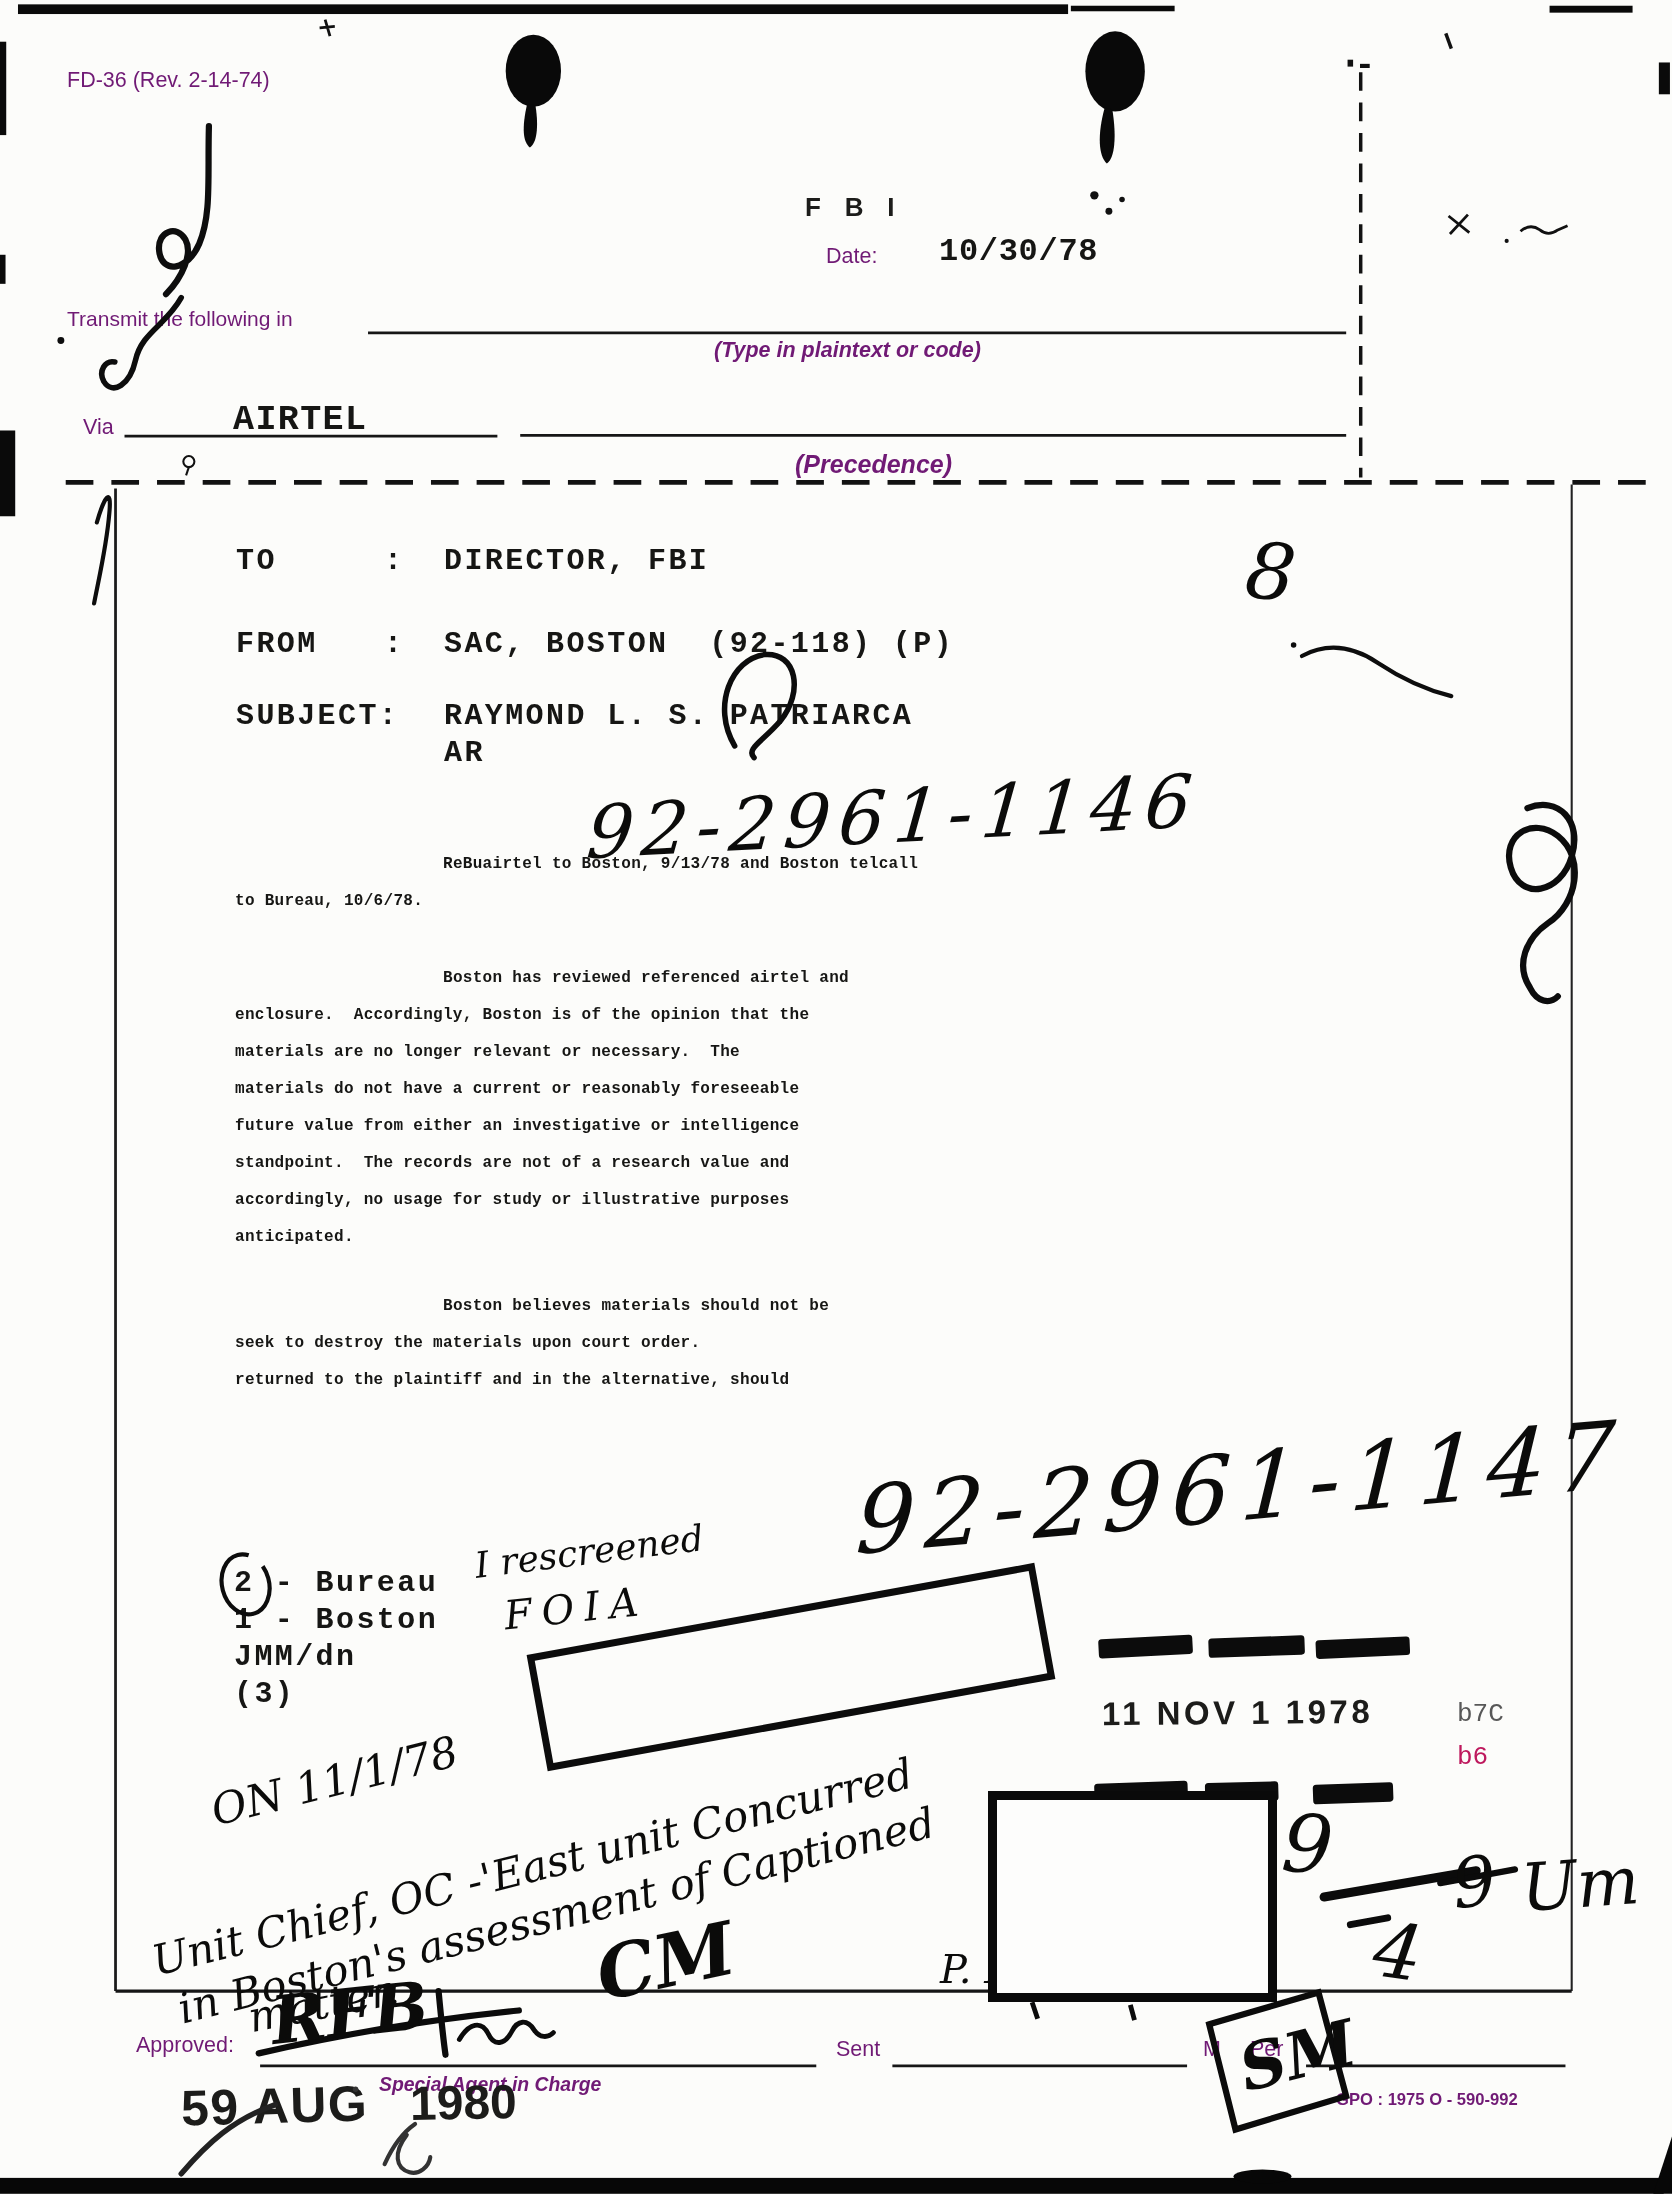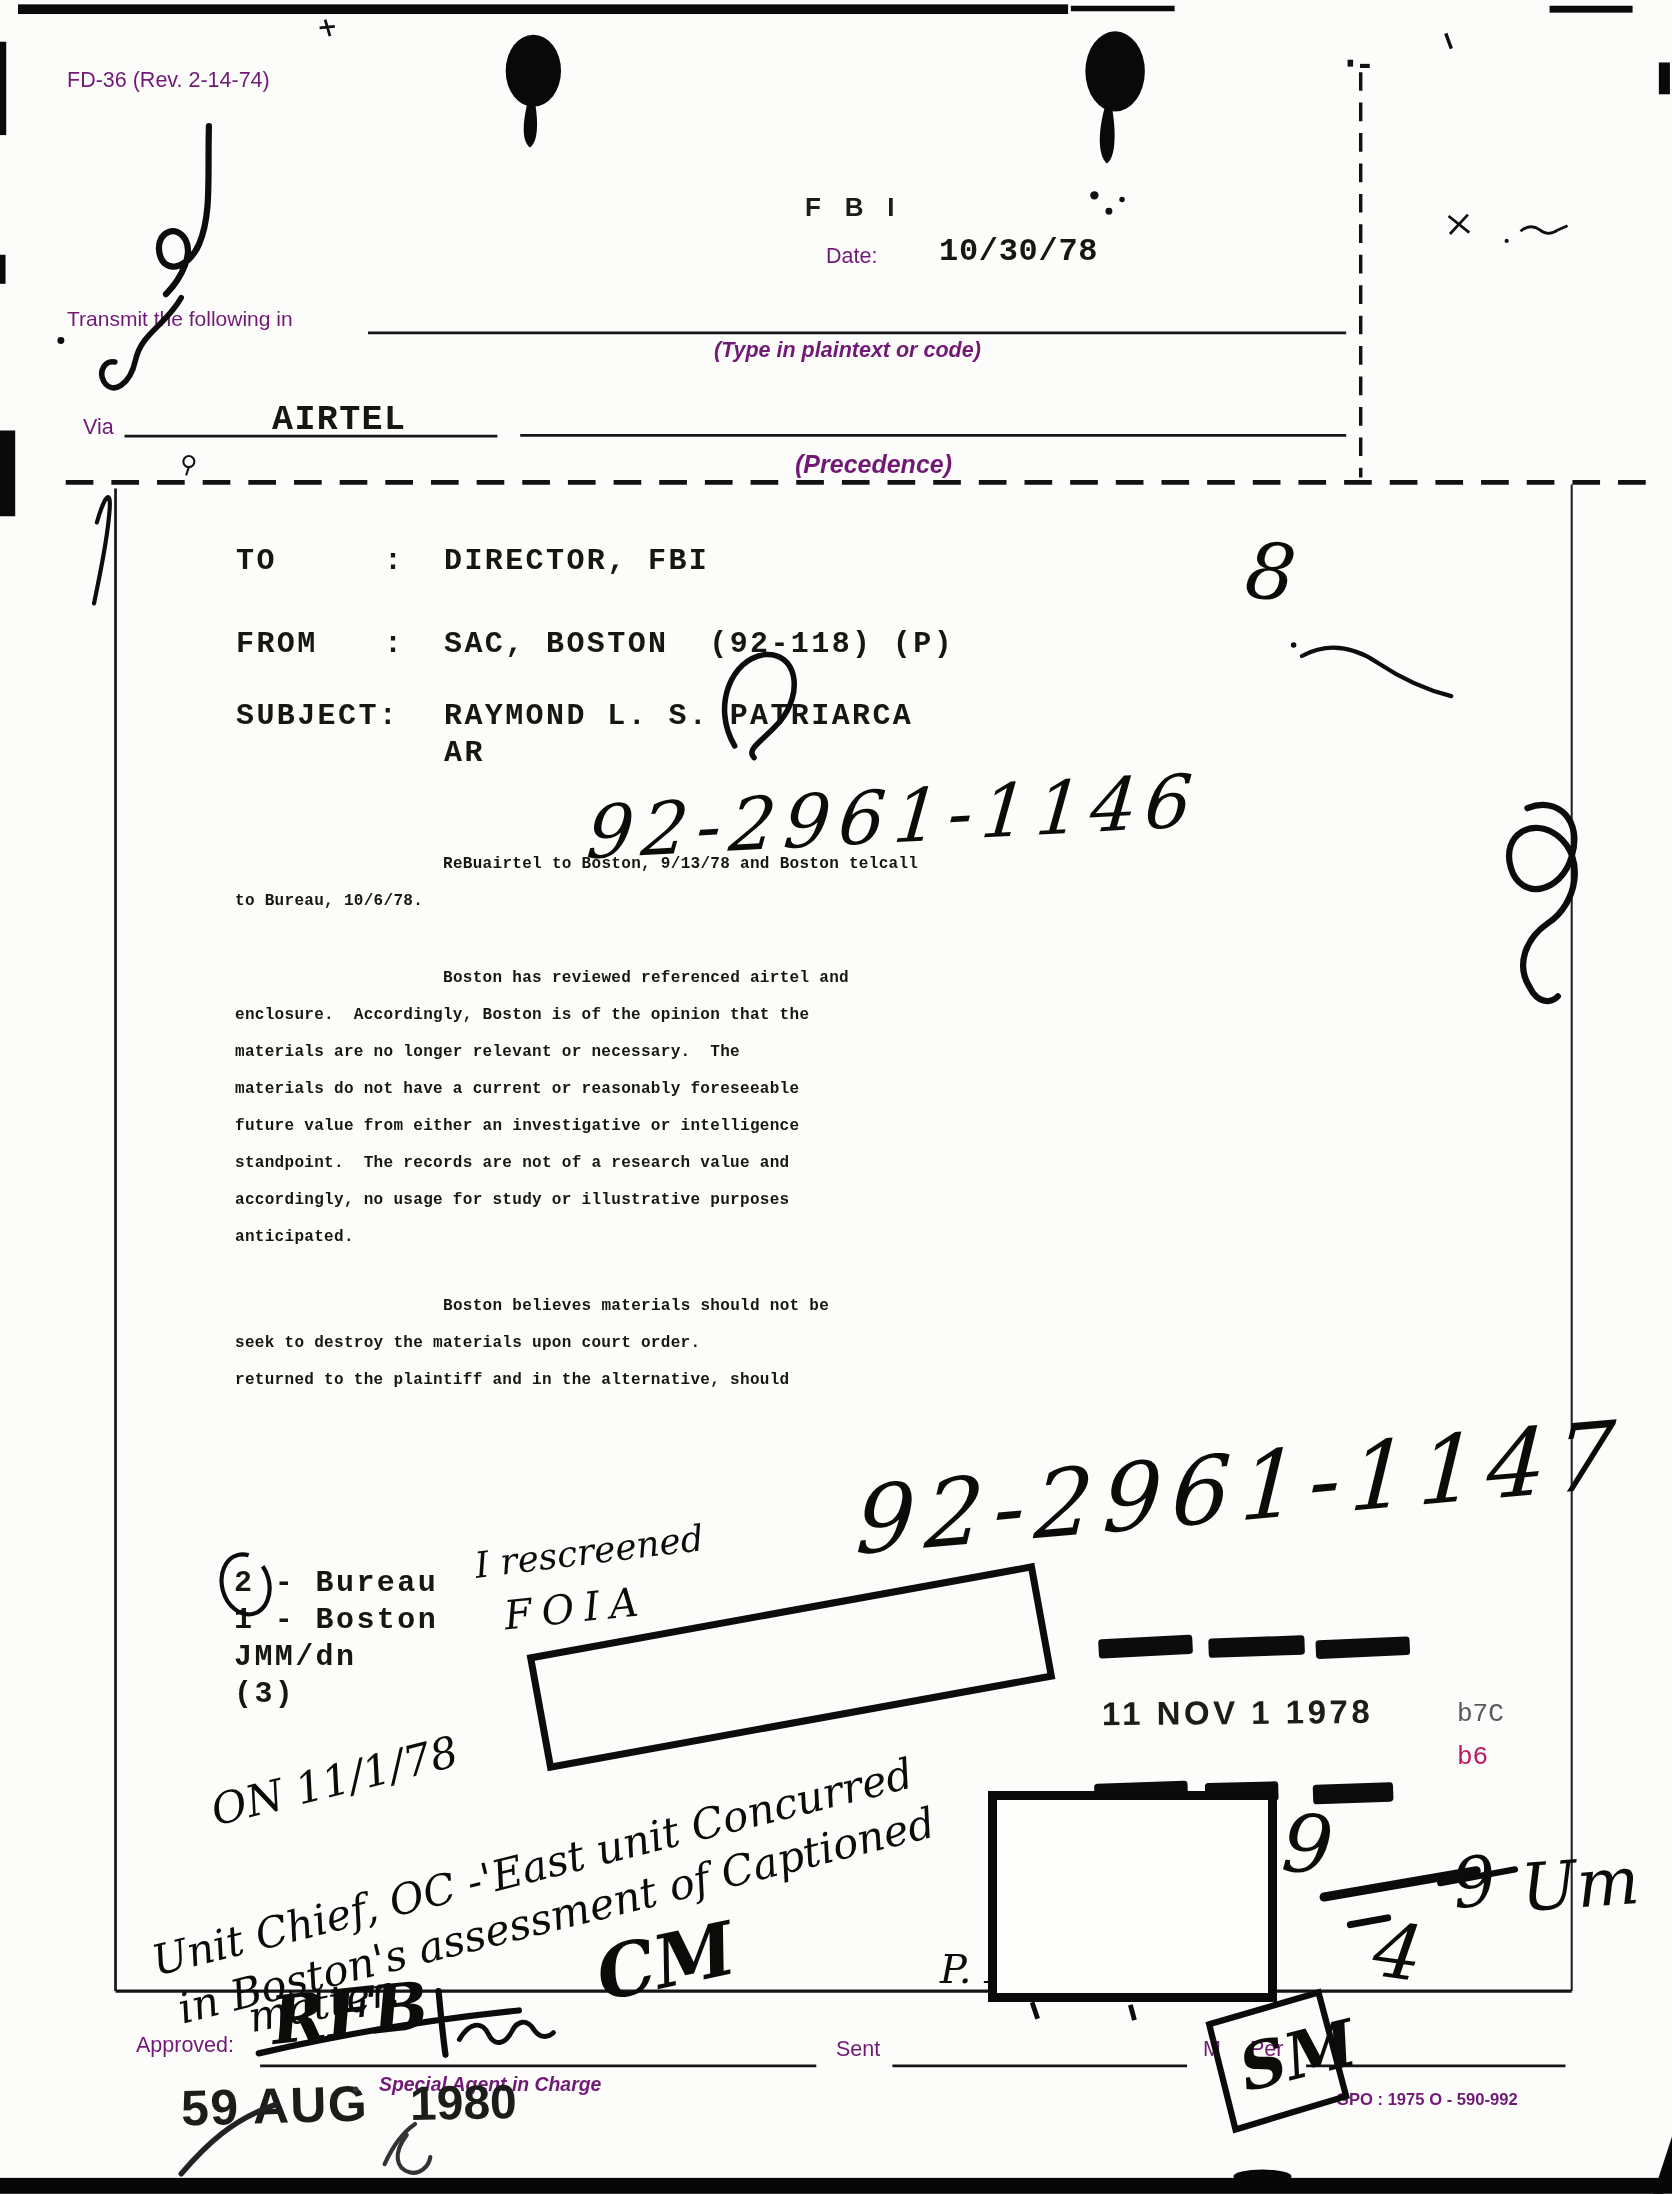--- a/index.html
+++ b/index.html
@@ -41,21 +41,21 @@
   </svg>
 
   <div class="abs print z10" style="left:67px;top:68px;font-size:21.5px;">FD-36 (Rev. 2-14-74)</div>
   <div class="abs stamp z10" style="left:805px;top:192px;font-size:26px;letter-spacing:8.3px;">F B I</div>
   <div class="abs print z10" style="left:826px;top:244px;font-size:21.5px;">Date:</div>
   <div class="abs tw z10" style="left:939px;top:233px;font-size:32px;letter-spacing:0.7px;">10/30/78</div>
 
   <div class="abs print z10" style="left:67px;top:307px;font-size:21px;">Transmit the following in</div>
   <div class="abs print it z10" style="left:714px;top:338px;font-size:21.5px;font-weight:600;">(Type in plaintext or code)</div>
   <div class="abs print z10" style="left:67px;top:415px;font-size:21.5px;margin-left:16px;">Via</div>
-  <div class="abs tw z10" style="left:233px;top:400px;font-size:35px;letter-spacing:1.4px;margin-left:39px;">AIRTEL</div>
+  <div class="abs tw z10" style="left:233px;top:400px;font-size:35px;letter-spacing:1.4px;">AIRTEL</div>
   <div class="abs print it z10" style="left:795px;top:450px;font-size:25px;font-weight:600;">(Precedence)</div>
 
   <div class="abs tw tw-lg z10" style="left:236px;top:544px;">TO</div>
   <div class="abs tw tw-lg z10" style="left:384px;top:544px;">:</div>
   <div class="abs tw tw-lg z10" style="left:444px;top:544px;">DIRECTOR, FBI</div>
   <div class="abs tw tw-lg z10" style="left:236px;top:627px;">FROM</div>
   <div class="abs tw tw-lg z10" style="left:384px;top:627px;">:</div>
   <div class="abs tw tw-lg z10" style="left:444px;top:627px;">SAC, BOSTON  (92-118) (P)</div>
   <div class="abs tw tw-lg z10" style="left:236px;top:699px;">SUBJECT:</div>
   <div class="abs tw tw-lg z10" style="left:444px;top:699px;">RAYMOND L. S. PATRIARCA</div>

